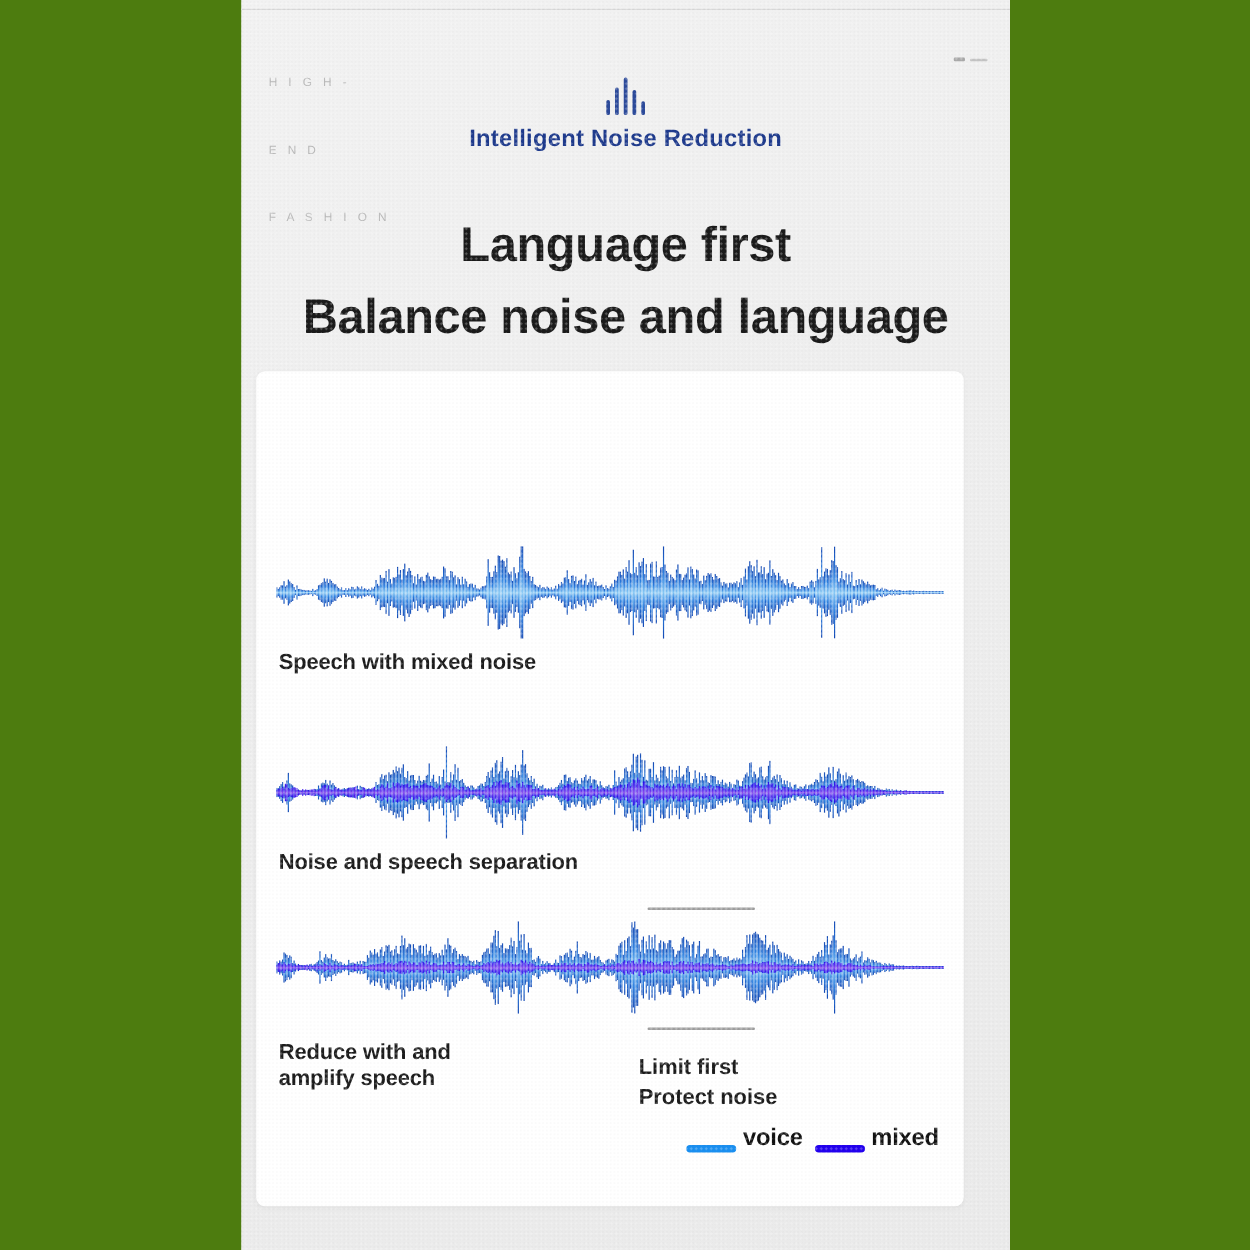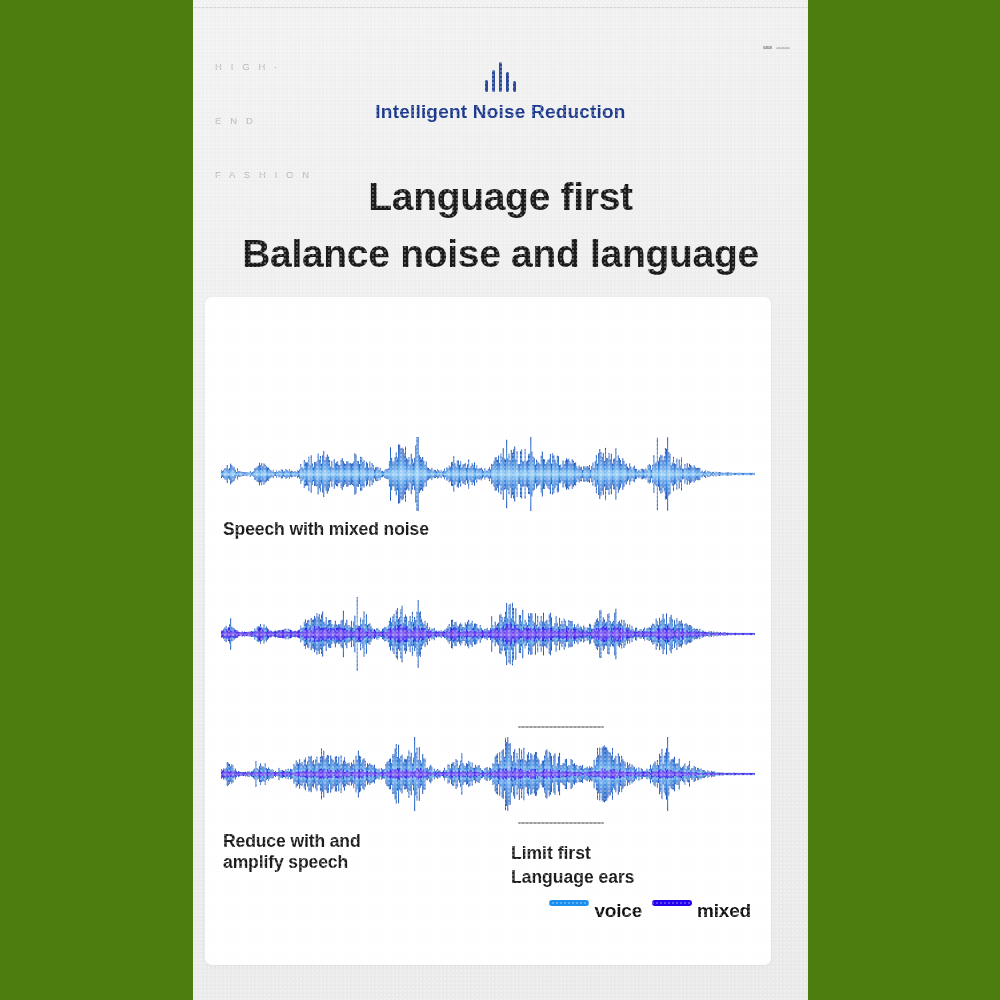--- a/index.html
+++ b/index.html
@@ -179,21 +179,21 @@
 
   
   .legend {
     position: absolute;
     right: 20px;
     top: 603px;
     display: flex;
     align-items: center;
     gap: 10px;
   }
-  .legend-item { display: flex; align-items: flex-start; gap: 5px; }
+  .legend-item { display: flex; align-items: flex-end; gap: 5px; }
   .legend-swatch { width: 40px; height: 6px; border-radius: 3px; display:block; }
   .legend-label { font-size: 19px; font-weight: 600; color: #111; letter-spacing:-.2px;}
 </style>
 </head>
 <body>
 
 <div id="root">
 
   <div class="poster">
     <div class="poster-topline"></div>
@@ -1661,20 +1661,21 @@
                 <rect x="526.70" y="36.10" width="0.95" height="1.80"></rect>
                 <rect x="527.85" y="36.10" width="0.95" height="1.80"></rect>
                 <rect x="529.00" y="36.10" width="0.95" height="1.80"></rect>
                 <rect x="530.15" y="36.10" width="0.95" height="1.80"></rect>
                 <rect x="531.30" y="36.10" width="0.95" height="1.80"></rect>
                 <rect x="532.45" y="36.10" width="0.95" height="1.80"></rect>
                 <rect x="533.60" y="36.10" width="0.95" height="1.80"></rect>
               </g>
             </svg>
         </div>
+        <div class="caption">Noise and speech separation</div>
       </div>
 
       <div class="panel panel-3">
         <div class="wave-box">
           <div class="limit-line limit-top"></div>
           <svg id="wave3" viewBox="0 0 534 74" preserveAspectRatio="none">
               <defs>
                 <linearGradient id="wave3-vg" x1="0" y1="0" x2="0" y2="1">
                   <stop offset="0%" stop-color="#1449b4"></stop>
                   <stop offset="28%" stop-color="#2a7fe0"></stop>
@@ -2624,21 +2625,21 @@
               </g>
             </svg>
           <div class="limit-line limit-bottom"></div>
         </div>
         <div class="caption caption-3">
           <div>Reduce with and</div>
           <div>amplify speech</div>
         </div>
         <div class="limit-text">
           <div>Limit first</div>
-          <div>Language ears</div>
+          <div>Protect noise</div>
         </div>
       </div>
 
       <div class="legend">
         <div class="legend-item">
           <span class="legend-swatch" id="sw-voice" style="background: rgb(26, 143, 240);"></span>
           <span class="legend-label">voice</span>
         </div>
         <div class="legend-item">
           <span class="legend-swatch" id="sw-noise" style="background: rgb(34, 0, 238);"></span>

